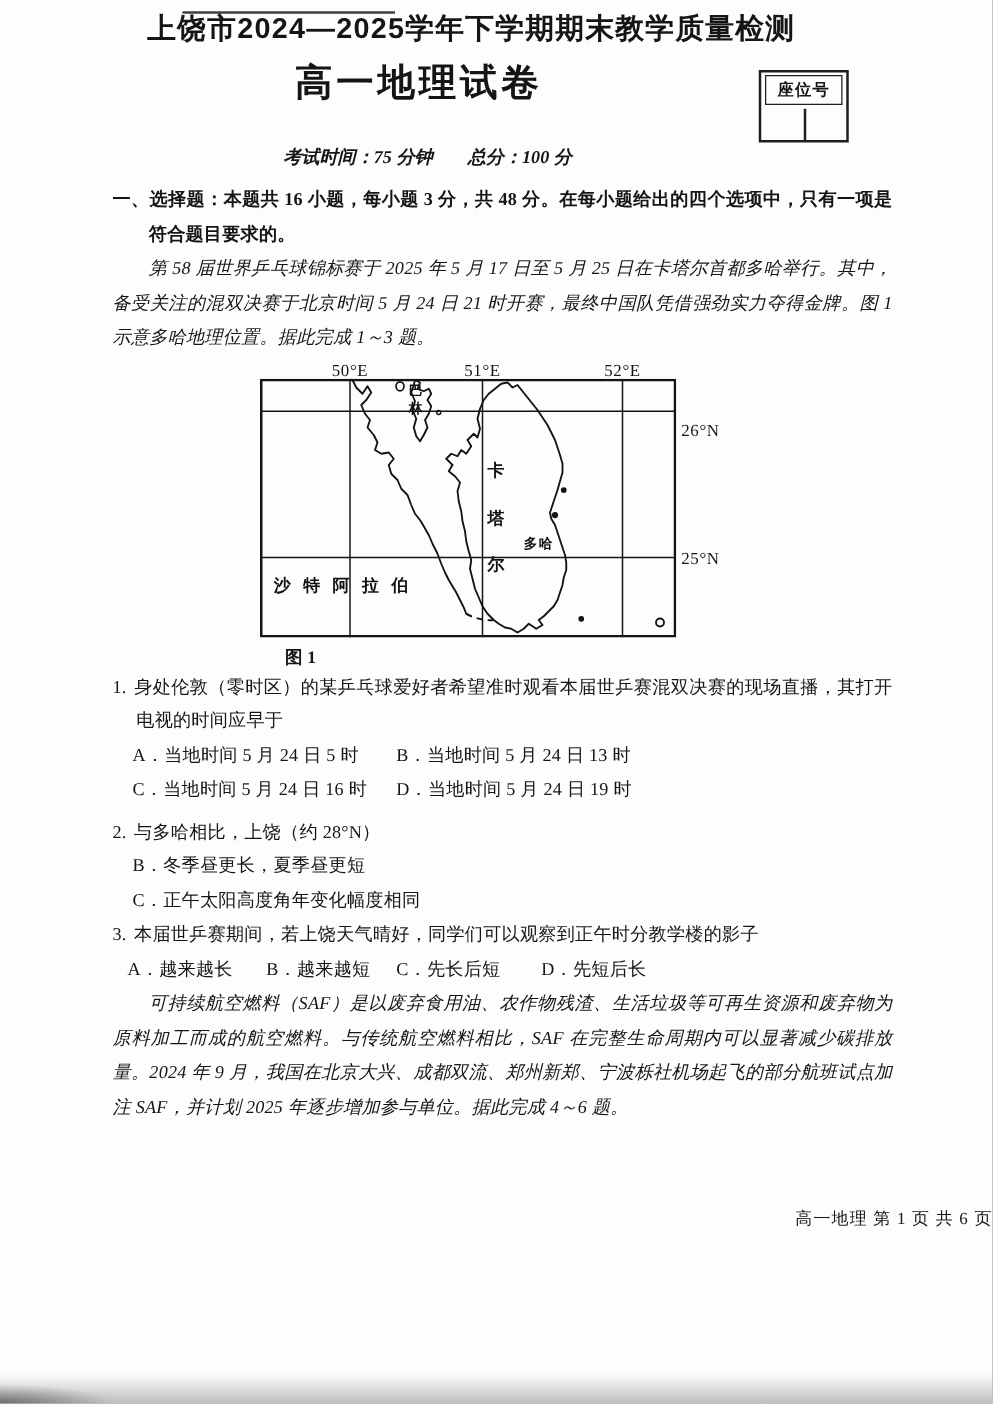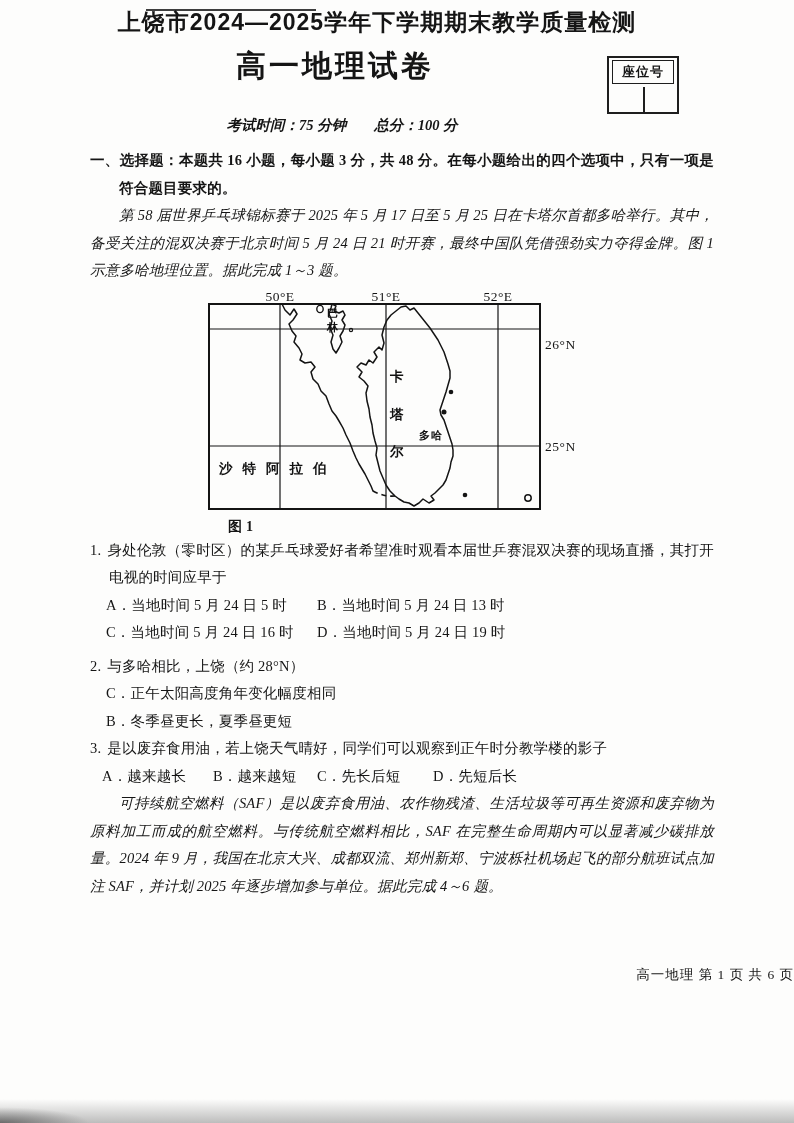--- a/index.html
+++ b/index.html
@@ -135,25 +135,25 @@
     <p class="question"><span class="qnum">1.</span><span>身处伦敦（零时区）的某乒乓球爱好者希望准时观看本届世乒赛混双决赛的现场直播，其打开电视的时间应早于</span></p>
     <div class="opts-2col mb">
       <div>A．当地时间 5 月 24 日 5 时</div>
       <div>B．当地时间 5 月 24 日 13 时</div>
       <div>C．当地时间 5 月 24 日 16 时</div>
       <div>D．当地时间 5 月 24 日 19 时</div>
     </div>
 
     <p class="question"><span class="qnum">2.</span><span>与多哈相比，上饶（约 28°N）</span></p>
     <div class="opts-1col">
+      <div>B．冬季昼更长，夏季昼更短</div>
       <div>C．正午太阳高度角年变化幅度相同</div>
-      <div>B．冬季昼更长，夏季昼更短</div>
     </div>
 
-    <p class="question"><span class="qnum">3.</span><span>是以废弃食用油，若上饶天气晴好，同学们可以观察到正午时分教学楼的影子</span></p>
+    <p class="question"><span class="qnum">3.</span><span>本届世乒赛期间，若上饶天气晴好，同学们可以观察到正午时分教学楼的影子</span></p>
     <div class="opts-4col">
       <div>A．越来越长</div>
       <div>B．越来越短</div>
       <div>C．先长后短</div>
       <div>D．先短后长</div>
     </div>
 
     <p class="reading">可持续航空燃料（SAF）是以废弃食用油、农作物残渣、生活垃圾等可再生资源和废弃物为原料加工而成的航空燃料。与传统航空燃料相比，SAF 在完整生命周期内可以显著减少碳排放量。2024 年 9 月，我国在北京大兴、成都双流、郑州新郑、宁波栎社机场起飞的部分航班试点加注 SAF，并计划 2025 年逐步增加参与单位。据此完成 4～6 题。</p>
 
   </div>

